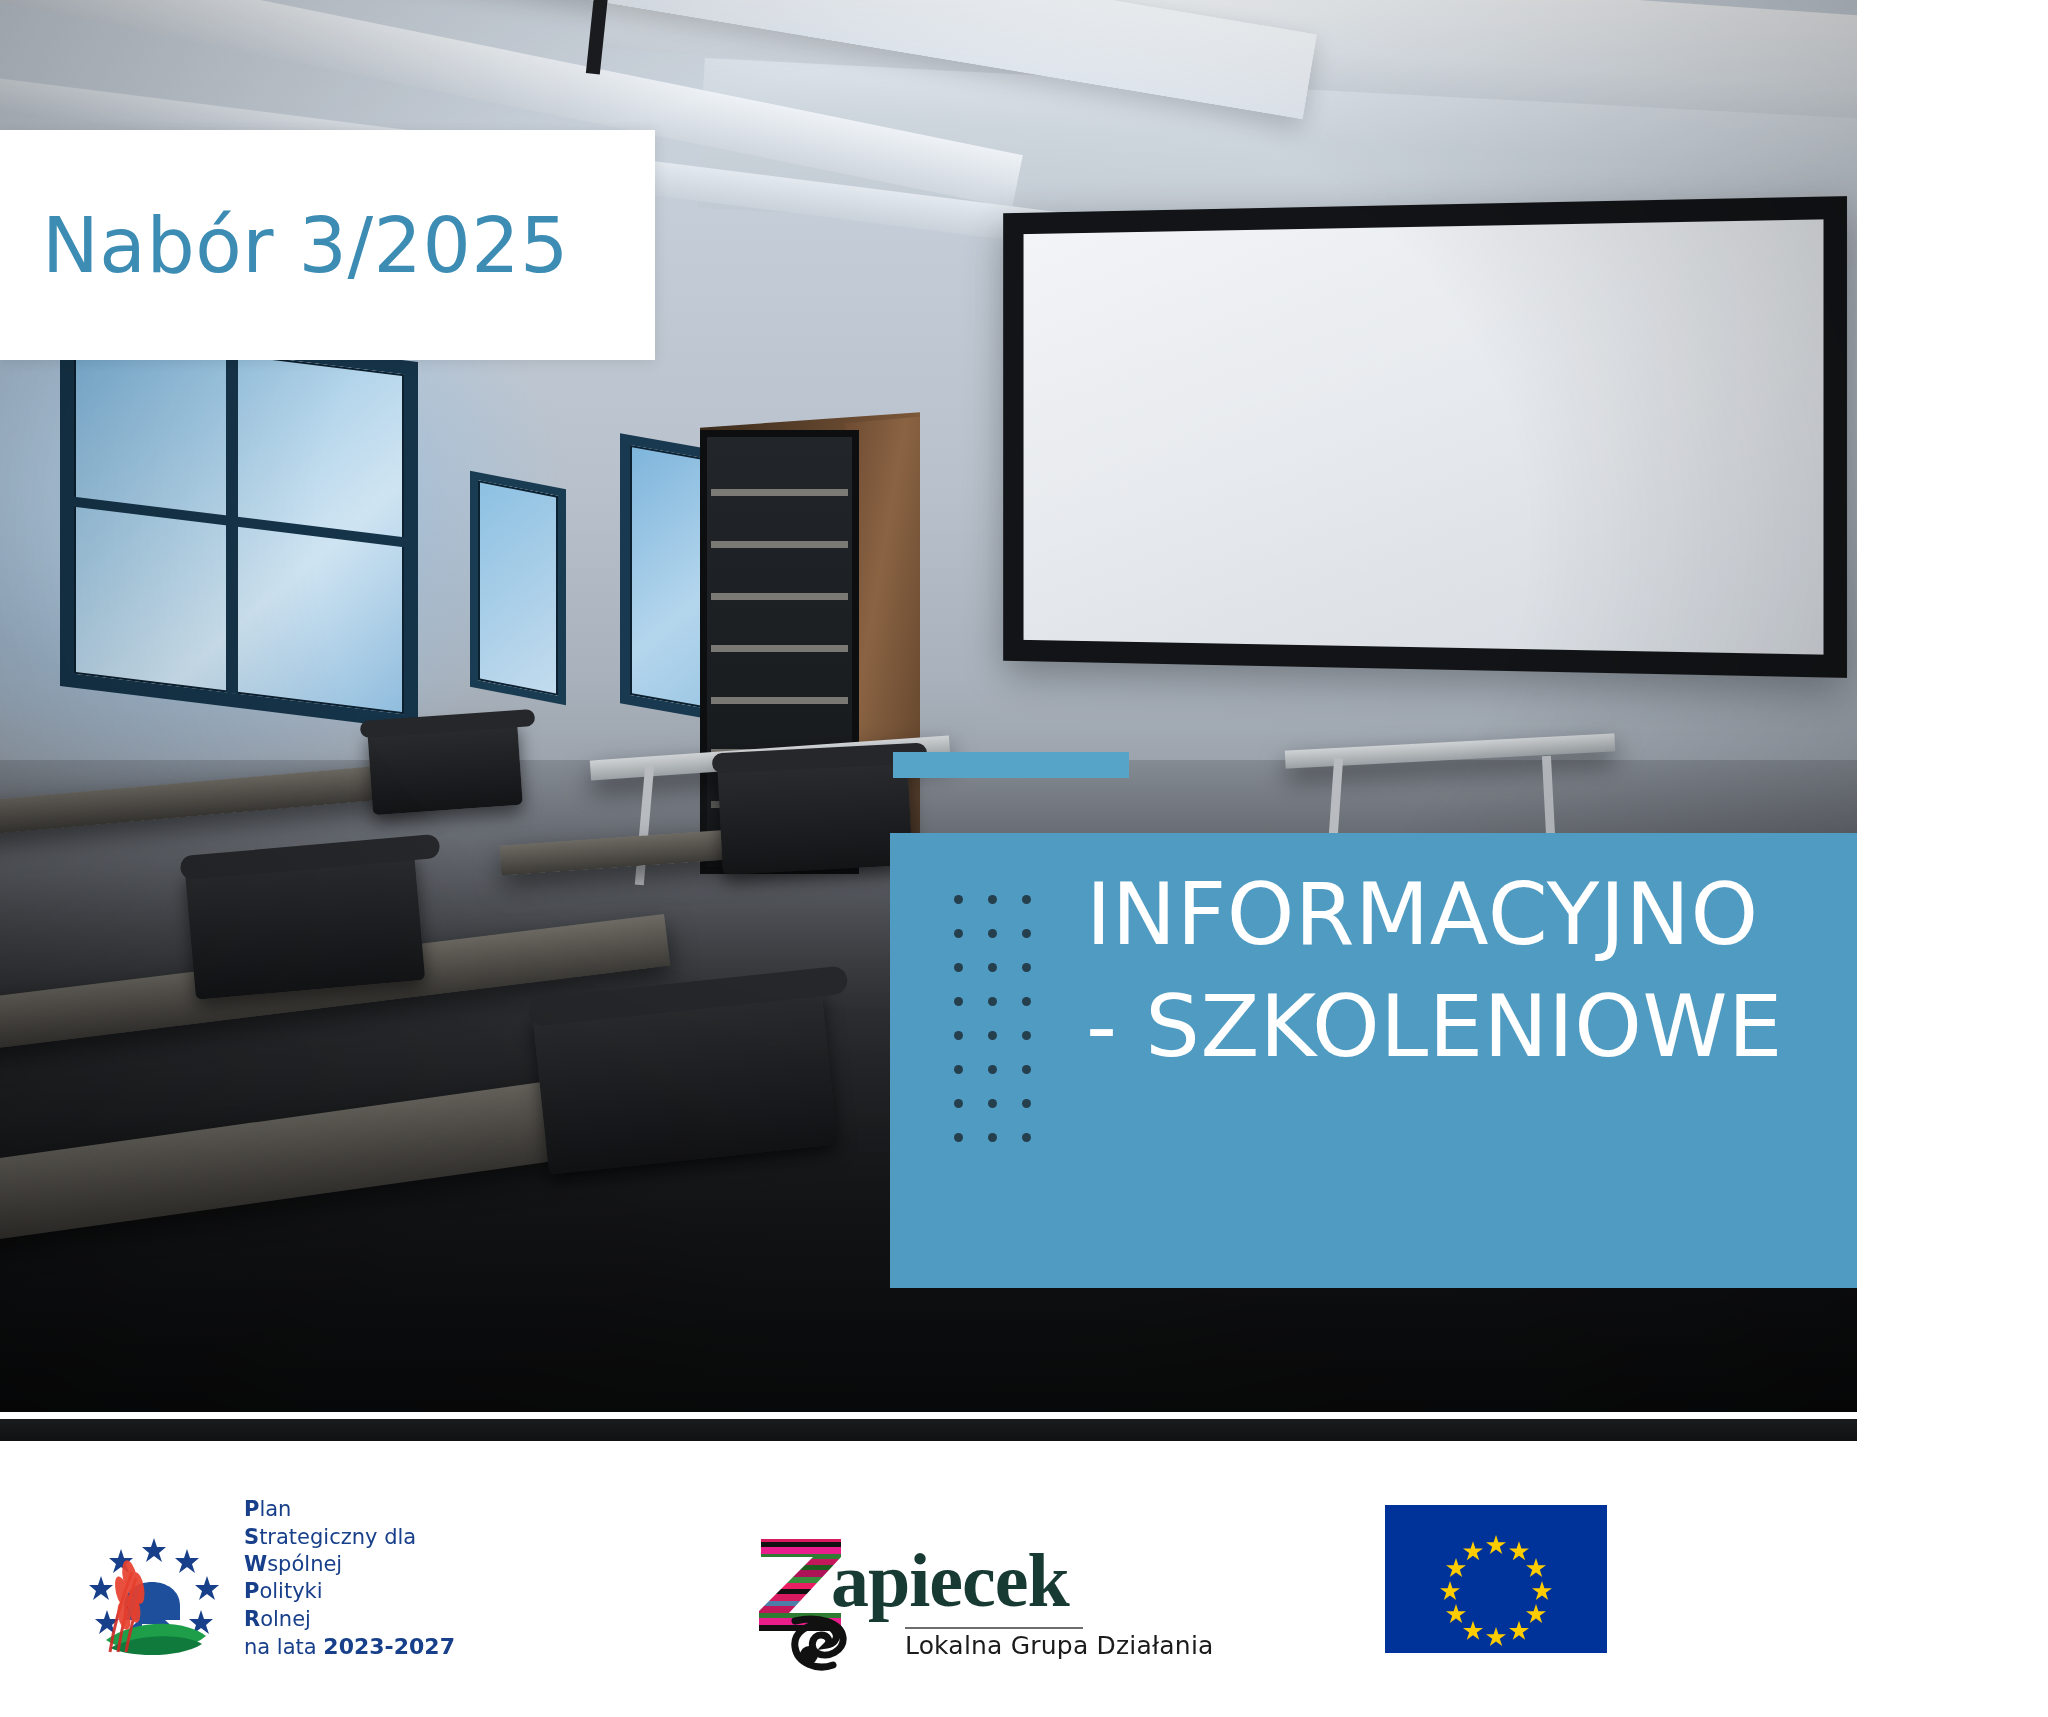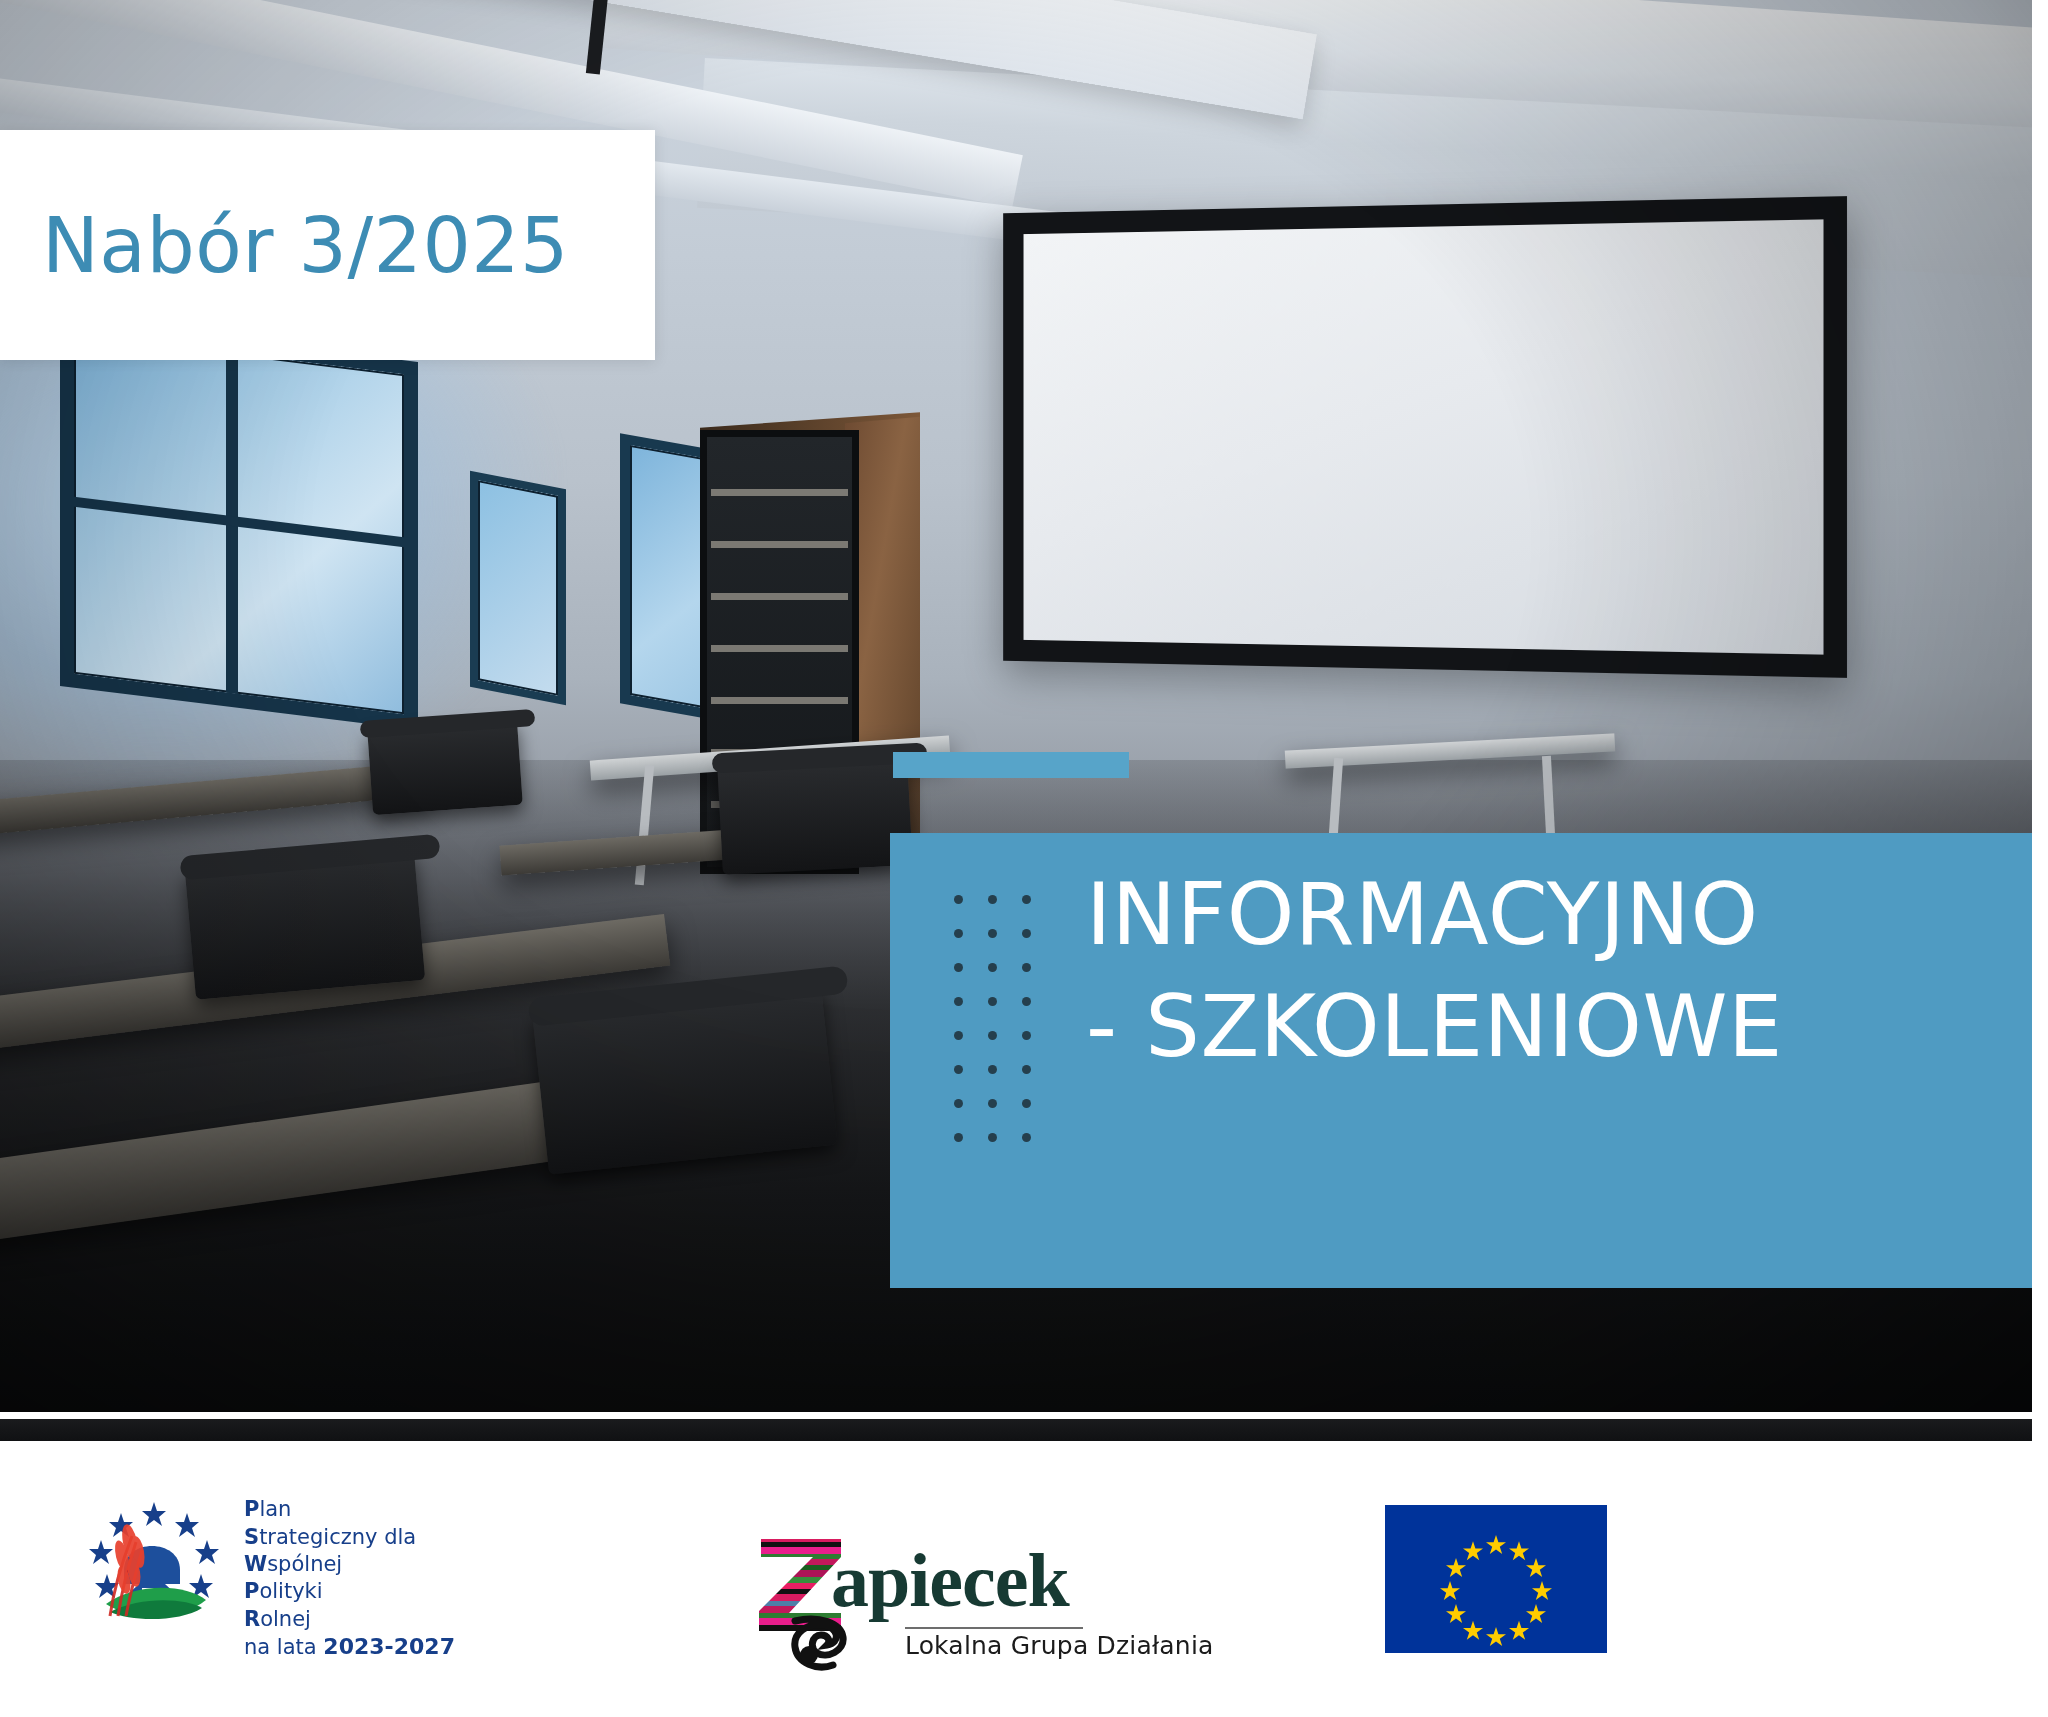--- a/index.html
+++ b/index.html
@@ -1,20 +1,20 @@
 <!DOCTYPE html>
 <html><head>
 <meta charset="utf-8">
 <style>
   html,body{margin:0;padding:0;background:#fff;}
   body{font-family:"Liberation Sans","DejaVu Sans",sans-serif;}
 
   #poster{
     position:relative;
-    width:2032px;height:1717px;
+    width:1857px;height:1717px;
     overflow:hidden;
     background:#ffffff;
   }
 
   
   #photo{
     position:absolute;left:0;top:0;width:2048px;height:1412px;
     overflow:hidden;
     background:#6d7278;
   }
@@ -142,21 +142,21 @@
   .sep-white{position:absolute;left:0;top:1412px;width:2048px;height:7px;background:#ffffff;}
   .sep-dark{position:absolute;left:0;top:1419px;width:2048px;height:22px;
     background:linear-gradient(180deg,#1a1b1d,#101113);}
 
   
   #footer{
     position:absolute;left:0;top:1441px;width:2048px;height:276px;
     background:#ffffff;
     display:flex;align-items:center;
   }
-  .fcell{display:flex;align-items:flex-start;}
+  .fcell{display:flex;align-items:flex-end;}
   .f1{margin-left:70px;}
   .f2{margin-left:300px;}
   .f3{margin-left:272px;}
 
   
   .psl-mark{position:relative;width:160px;height:130px;flex:0 0 auto;}
   .psl-text{
     margin-left:14px;color:#173f8a;font-size:21px;line-height:1.30;
     font-family:"DejaVu Sans","Liberation Sans",sans-serif;
   }

